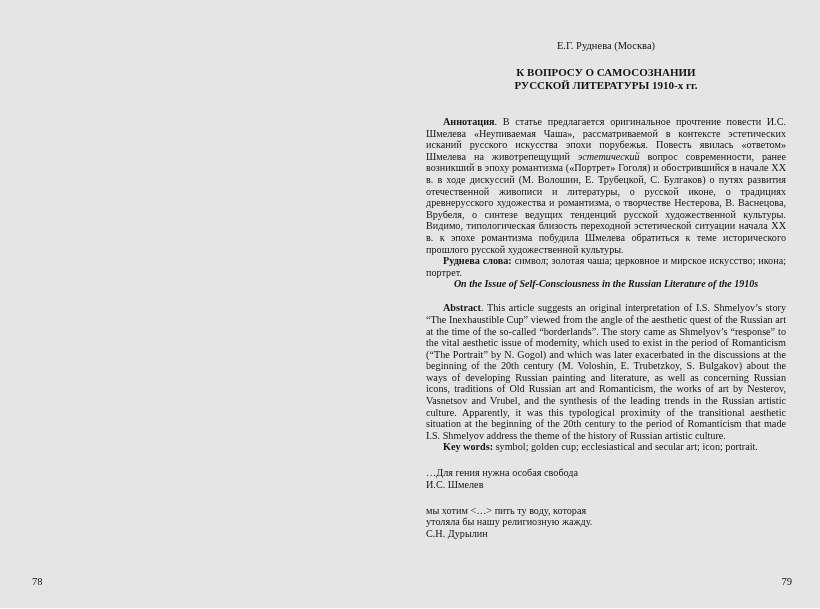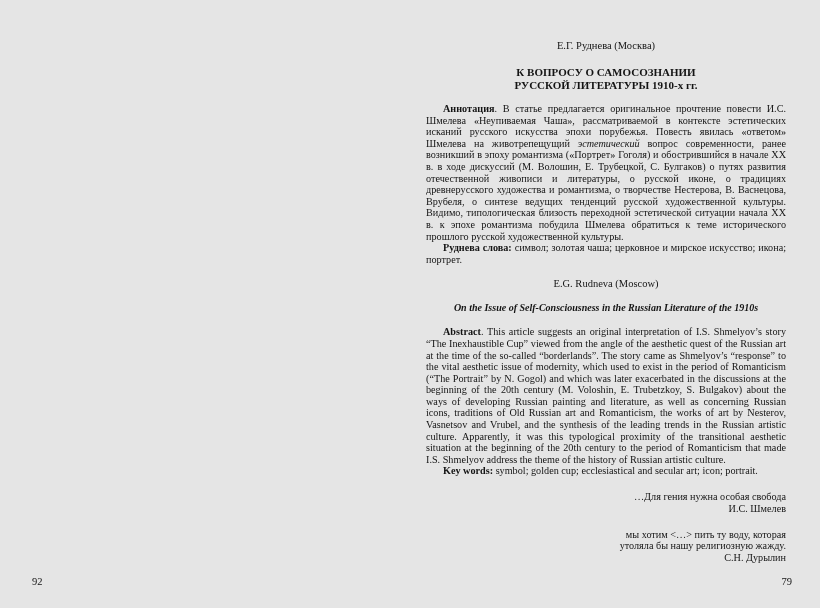--- a/index.html
+++ b/index.html
@@ -26,21 +26,21 @@
     text-align: center;
     font-size: 10.5px;
     line-height: 12px;
     margin-bottom: 14px;
   }
   .title-ru {
     text-align: center;
     font-size: 11px;
     font-weight: bold;
     line-height: 13px;
-    margin-bottom: 11px;
+    margin-bottom: 24px;
   }
   .para {
     font-size: 10.2px;
     line-height: 11.6px;
     text-align: justify;
     text-indent: 17px;
   }
   .para b { font-weight: bold; }
   .para i { }
   .author-en {
@@ -53,21 +53,20 @@
   .title-en {
     text-align: center;
     font-size: 10px;
     font-weight: bold;
     line-height: 12px;
     margin-bottom: 12px;
     white-space: nowrap;
     font-style: italic;
   }
   .epigraph {
-    text-align: right;
     font-size: 10.2px;
     line-height: 11.8px;
     margin-top: 14px;
   }
   .epigraph .attribution { }
   .page-number {
     position: absolute;
     bottom: 21px;
     font-size: 10.5px;
   }
@@ -85,38 +84,37 @@
 
     <div class="title-ru">
       <span>К ВОПРОСУ О САМОСОЗНАНИИ</span><br>
       <span>РУССКОЙ ЛИТЕРАТУРЫ 1910-х гг.</span>
     </div>
 
     <p class="para"><b>Аннотация</b><span>. В статье предлагается оригинальное прочтение повести И.С. Шмелева «Неупиваемая Чаша», рассматриваемой в контексте эстетических исканий русского искусства эпохи порубежья. Повесть явилась «ответом» Шмелева на животрепещущий </span><i>эстетический</i><span> вопрос современности, ранее возникший в эпоху романтизма («Портрет» Гоголя) и обострившийся в начале XX в. в ходе дискуссий (М. Волошин, Е. Трубецкой, С. Булгаков) о путях развития отечественной живописи и литературы, о русской иконе, о традициях древнерусского художества и романтизма, о творчестве Нестерова, В. Васнецова, Врубеля, о синтезе ведущих тенденций русской художественной культуры. Видимо, типологическая близость переходной эстетической ситуации начала XX в. к эпохе романтизма побудила Шмелева обратиться к теме исторического прошлого русской художественной культуры.</span></p>
 
     <p class="para"><b>Руднева слова:</b><span> символ; золотая чаша; церковное и мирское искусство; икона; портрет.</span></p>
 
-    <div class="author-en">E.G. Rudneva (Moscow)</div>
 
     <div class="title-en">On the Issue of Self-Consciousness in the Russian Literature of the 1910s</div>
 
     <p class="para"><b>Abstract</b><span>. This article suggests an original interpretation of I.S. Shmelyov’s story “The Inexhaustible Cup” viewed from the angle of the aesthetic quest of the Russian art at the time of the so-called “borderlands”. The story came as Shmelyov’s “response” to the vital aesthetic issue of modernity, which used to exist in the period of Romanticism (“The Portrait” by N. Gogol) and which was later exacerbated in the discussions at the beginning of the 20th century (M. Voloshin, E. Trubetzkoy, S. Bulgakov) about the ways of developing Russian painting and literature, as well as concerning Russian icons, traditions of Old Russian art and Romanticism, the works of art by Nesterov, Vasnetsov and Vrubel, and the synthesis of the leading trends in the Russian artistic culture. Apparently, it was this typological proximity of the transitional aesthetic situation at the beginning of the 20th century to the period of Romanticism that made I.S. Shmelyov address the theme of the history of Russian artistic culture.</span></p>
 
     <p class="para"><b>Key words:</b><span> symbol; golden cup; ecclesiastical and secular art; icon; portrait.</span></p>
 
     <div class="epigraph">
       <div>…Для гения нужна особая свобода</div>
       <div class="attribution">И.С. Шмелев</div>
     </div>
 
     <div class="epigraph">
       <div>мы хотим &lt;…&gt; пить ту воду, которая</div>
       <div>утоляла бы нашу религиозную жажду.</div>
       <div class="attribution">С.Н. Дурылин</div>
     </div>
 
   </div>
 
-  <div class="page-number pn-left">92</div>
+  <div class="page-number pn-left">78</div>
 
   <div class="page-number pn-right">79</div>
 
 </div>
 
 </body></html>

